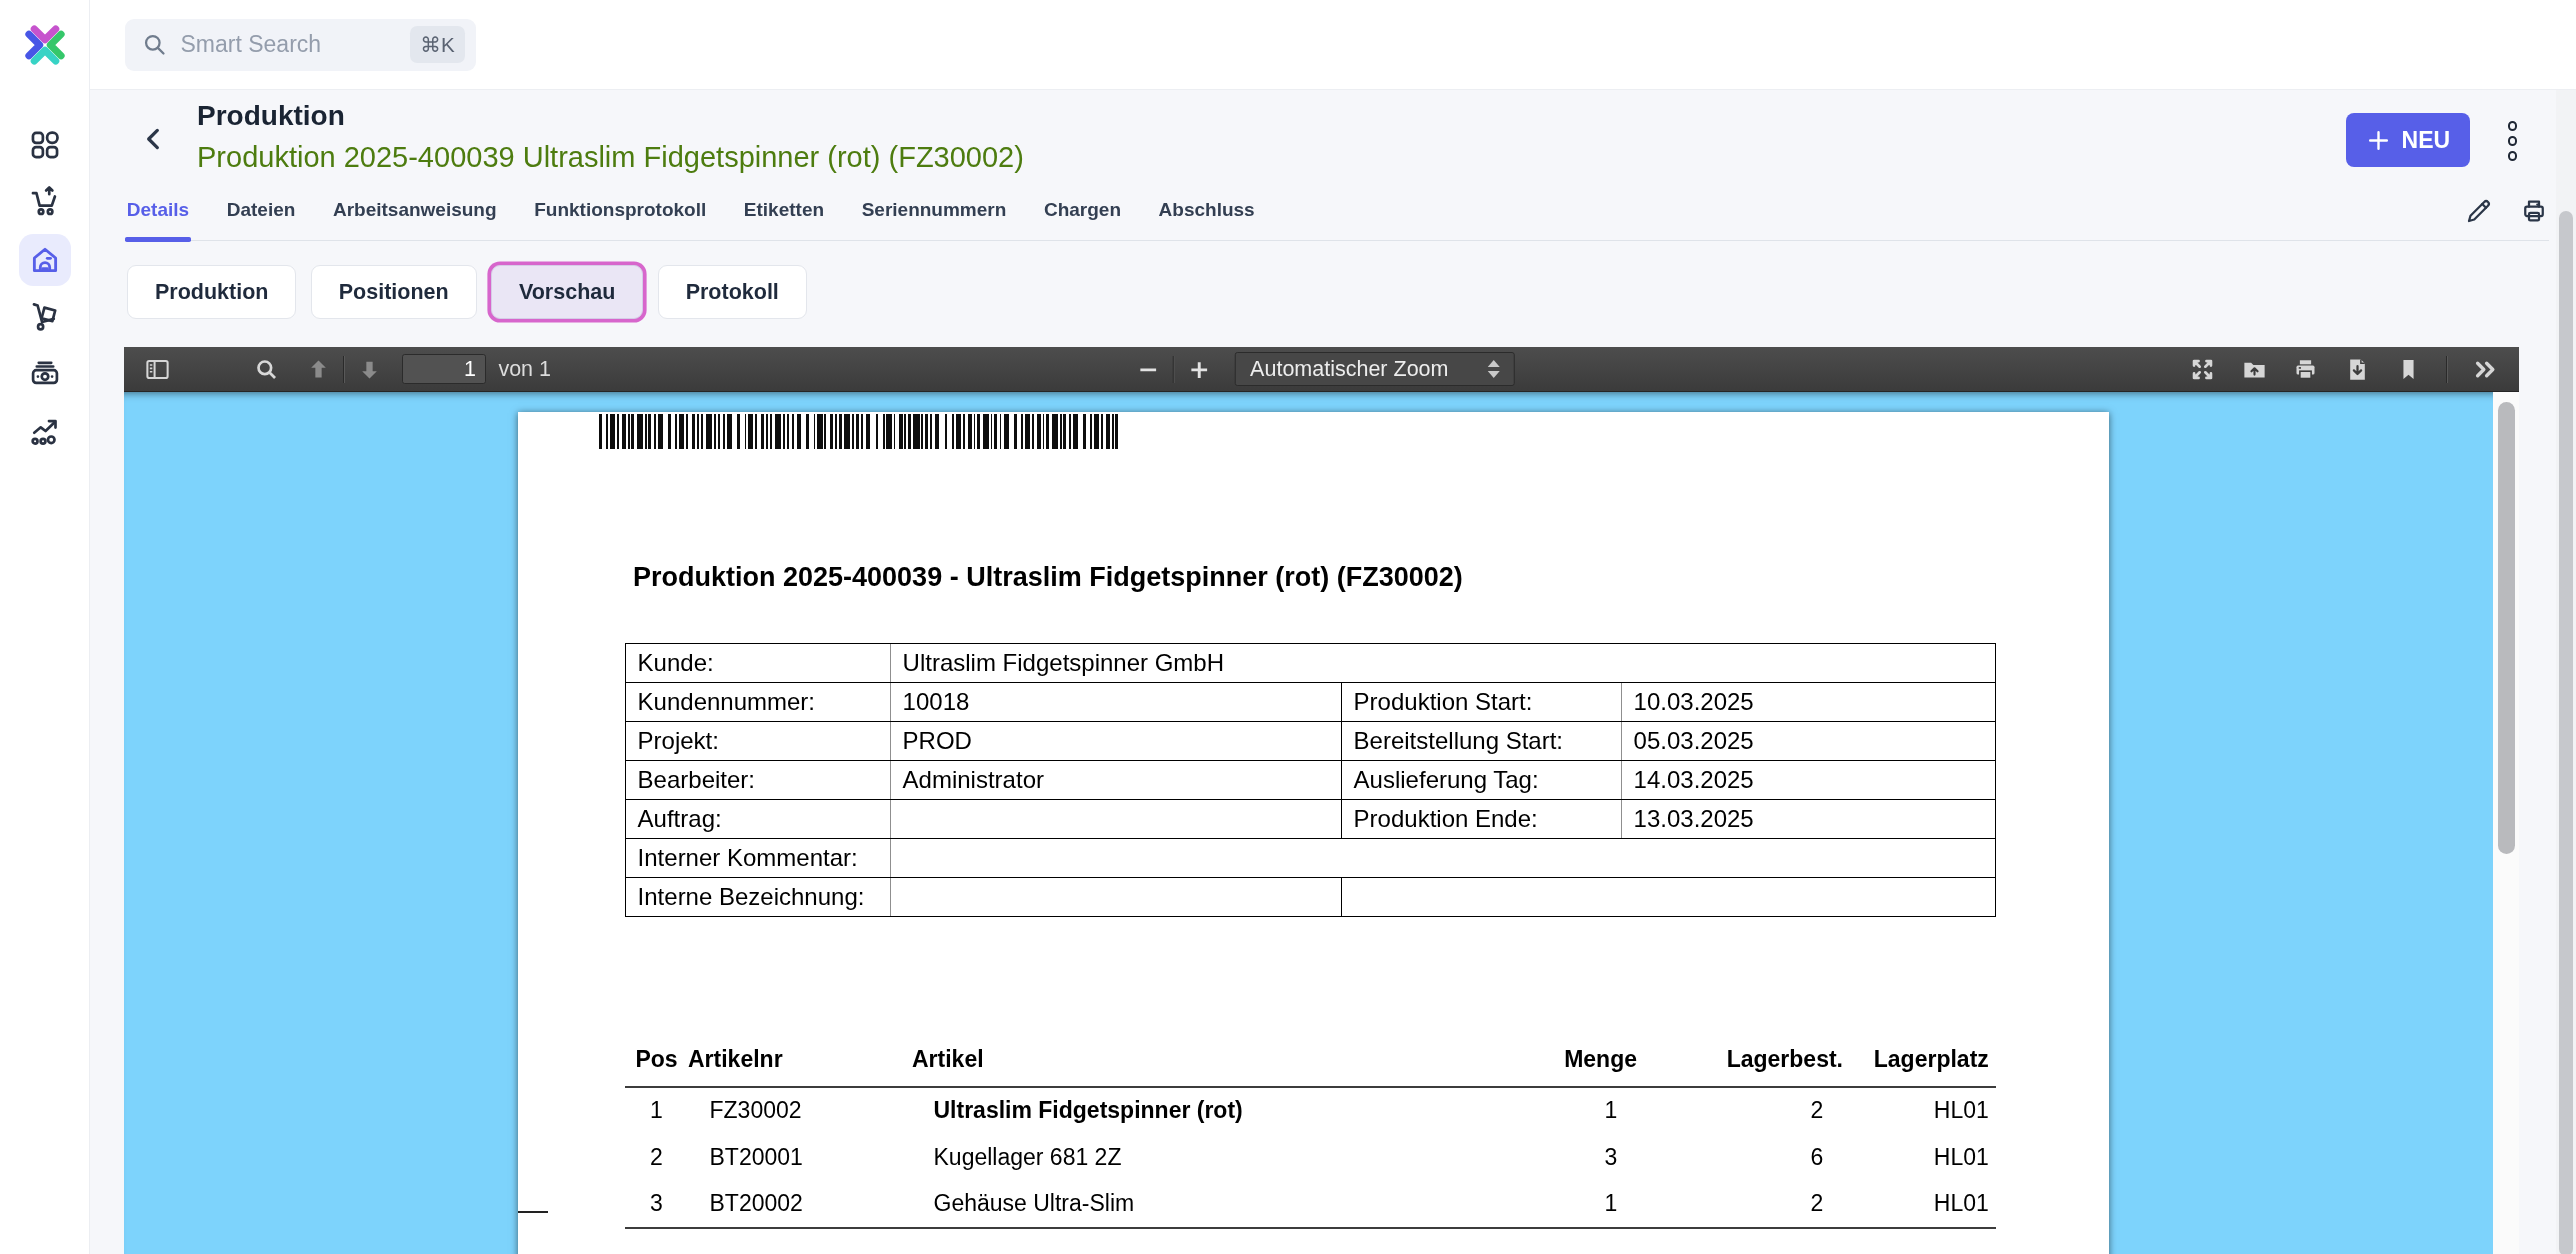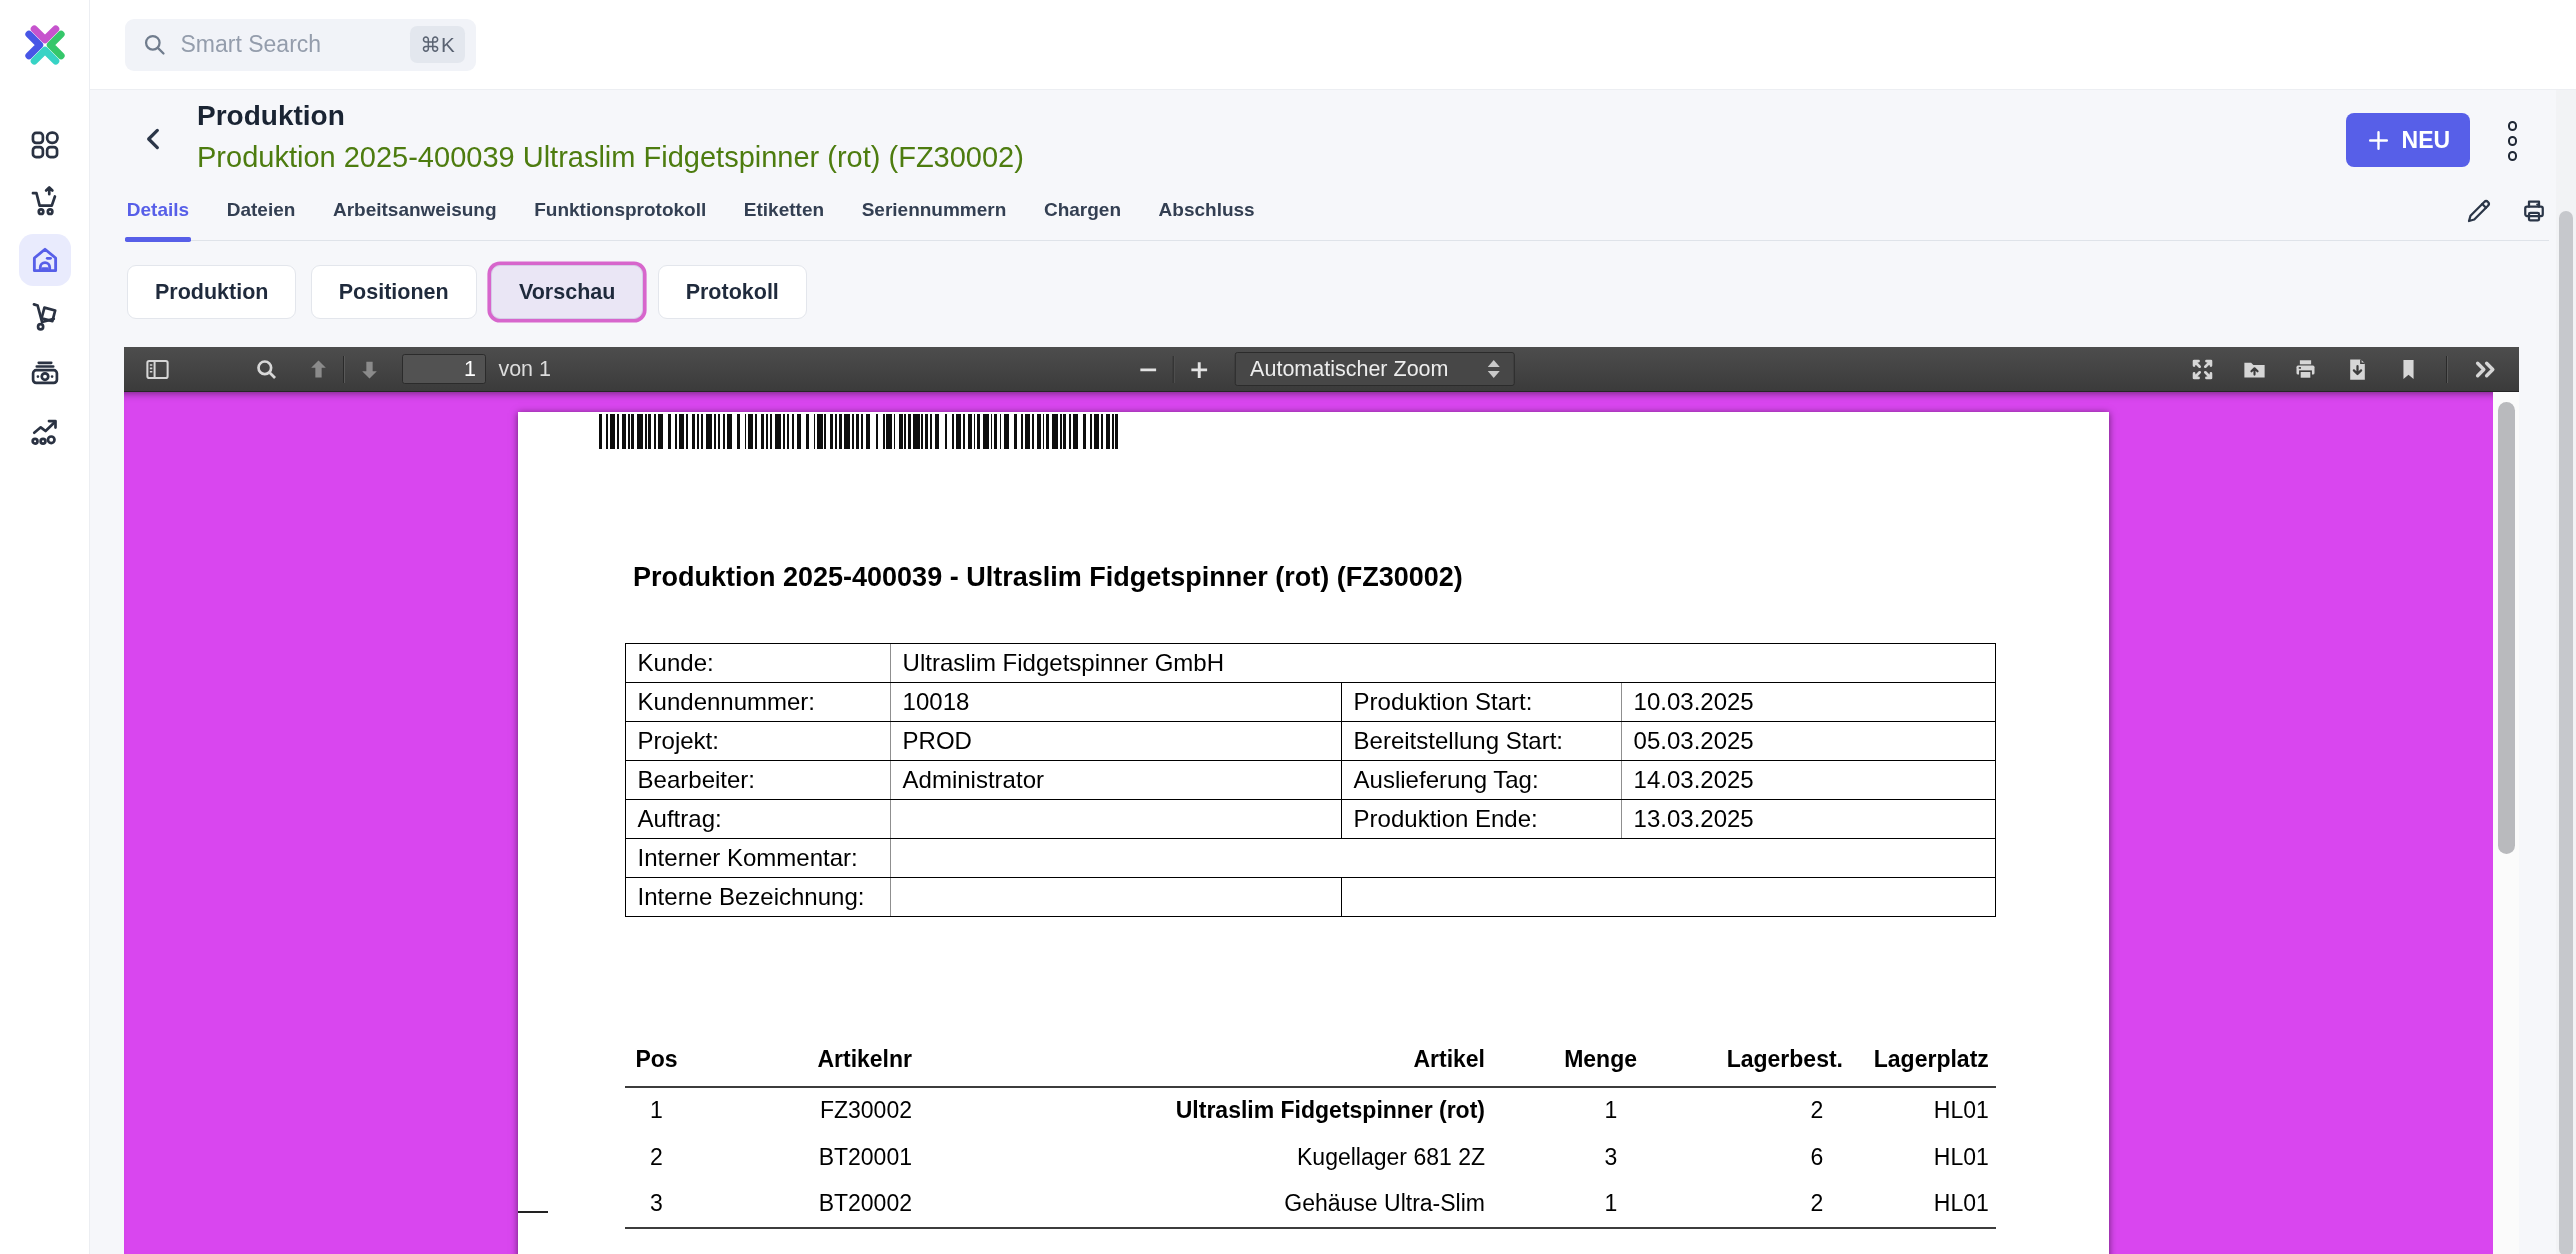--- a/index.html
+++ b/index.html
@@ -75,21 +75,21 @@
   .von { font-size:21.5px; color:#dcdcdc; margin-left:12.5px; }
   .zoom-group { position:absolute; left:50%; transform:translateX(-50%); display:flex; align-items:center; }
   .zoom-select { height:34px; background:#474747; border:0.9px solid #2b2b2b; border-radius:2.7px;
     display:flex; align-items:center; padding:0 14.3px; font-size:21.5px; color:#ededed; gap:39px;
     margin-left:16px; cursor:pointer; }
   .updown { display:flex; flex-direction:column; gap:3.6px; }
   .updown i { width:0; height:0; border-left:6.3px solid transparent; border-right:6.3px solid transparent; }
   .updown .u { border-bottom:7.2px solid #c9c9c9; }
   .updown .d { border-top:7.2px solid #c9c9c9; }
   .tb-right { margin-left:auto; display:flex; align-items:center; gap:12.5px; }
-  .pdf-body { position:relative; height:863px; background:#d946ef; overflow:hidden;
+  .pdf-body { position:relative; height:863px; background:#7dd3fc; overflow:hidden;
     box-shadow:inset 0 8px 9px -7.2px rgba(0,0,0,.55); }
   .pdf-scrollbar { position:absolute; right:0; top:0; width:26px; height:100%; background:#fbfbfb; }
   .pdf-thumb { position:absolute; left:4.5px; top:9.8px; width:17px; height:452px;
     background:#b9babd; border-radius:9px; }
   
   .page { position:absolute; left:394px; top:19.7px; width:1591px; height:1020px; background:#fff;
     box-shadow:0 0.9px 7.2px rgba(0,0,0,.55); color:#000; }
   .barcode { position:absolute; left:81px; top:2.7px; width:532px; height:35px;
     display:flex; align-items:stretch; overflow:hidden; }
   .barcode span { display:block; height:100%; background:#0d0d0d; flex:none; }
@@ -100,21 +100,21 @@
     white-space:nowrap; overflow:hidden; }
   .info-table { border:1.8px solid #000; }
   .info-table td.v { border-left:0.9px solid #8f8f8f; }
   .info-table td.mid { border-left:1.8px solid #000; }
   .pos-table { position:absolute; left:107px; top:631px; width:1370px; border-collapse:collapse;
     font-size:23px; table-layout:fixed; }
   .pos-table th { font-weight:bold; padding:3.6px 0 12.5px; border-bottom:2.7px solid #3c3c3c; white-space:nowrap; }
   .pos-table td { height:47px; vertical-align:middle; white-space:nowrap; }
   .pos-table tr.last td { border-bottom:2.7px solid #3c3c3c; }
   .c-center { text-align:center; }
-  .c-left   { text-align:right; padding-left:21.5px; }
+  .c-left   { text-align:left; padding-left:21.5px; }
   .c-right  { text-align:right; padding-right:19.7px; }
   .bold { font-weight:bold; }
   .fold-mark { position:absolute; left:0; top:799px; width:30px; height:2.7px; background:#222; }
   
   .stage-scrollbar { position:absolute; right:0; top:90px; width:19.7px; height:1165px; background:#f2f3f5; }
   .stage-thumb { position:absolute; left:2.7px; top:121px; width:14.3px; height:1045px;
     background:#c6c8cc; border-radius:7.2px; }
   .stroke-ico { stroke:#2b3648; fill:none; stroke-width:1.9; stroke-linecap:round; stroke-linejoin:round; }
   .nav-ico { stroke:#2a3242; fill:none; stroke-width:1.9; stroke-linecap:round; stroke-linejoin:round; }
   .nav-ico.active-ico { stroke:#575fe8; }

